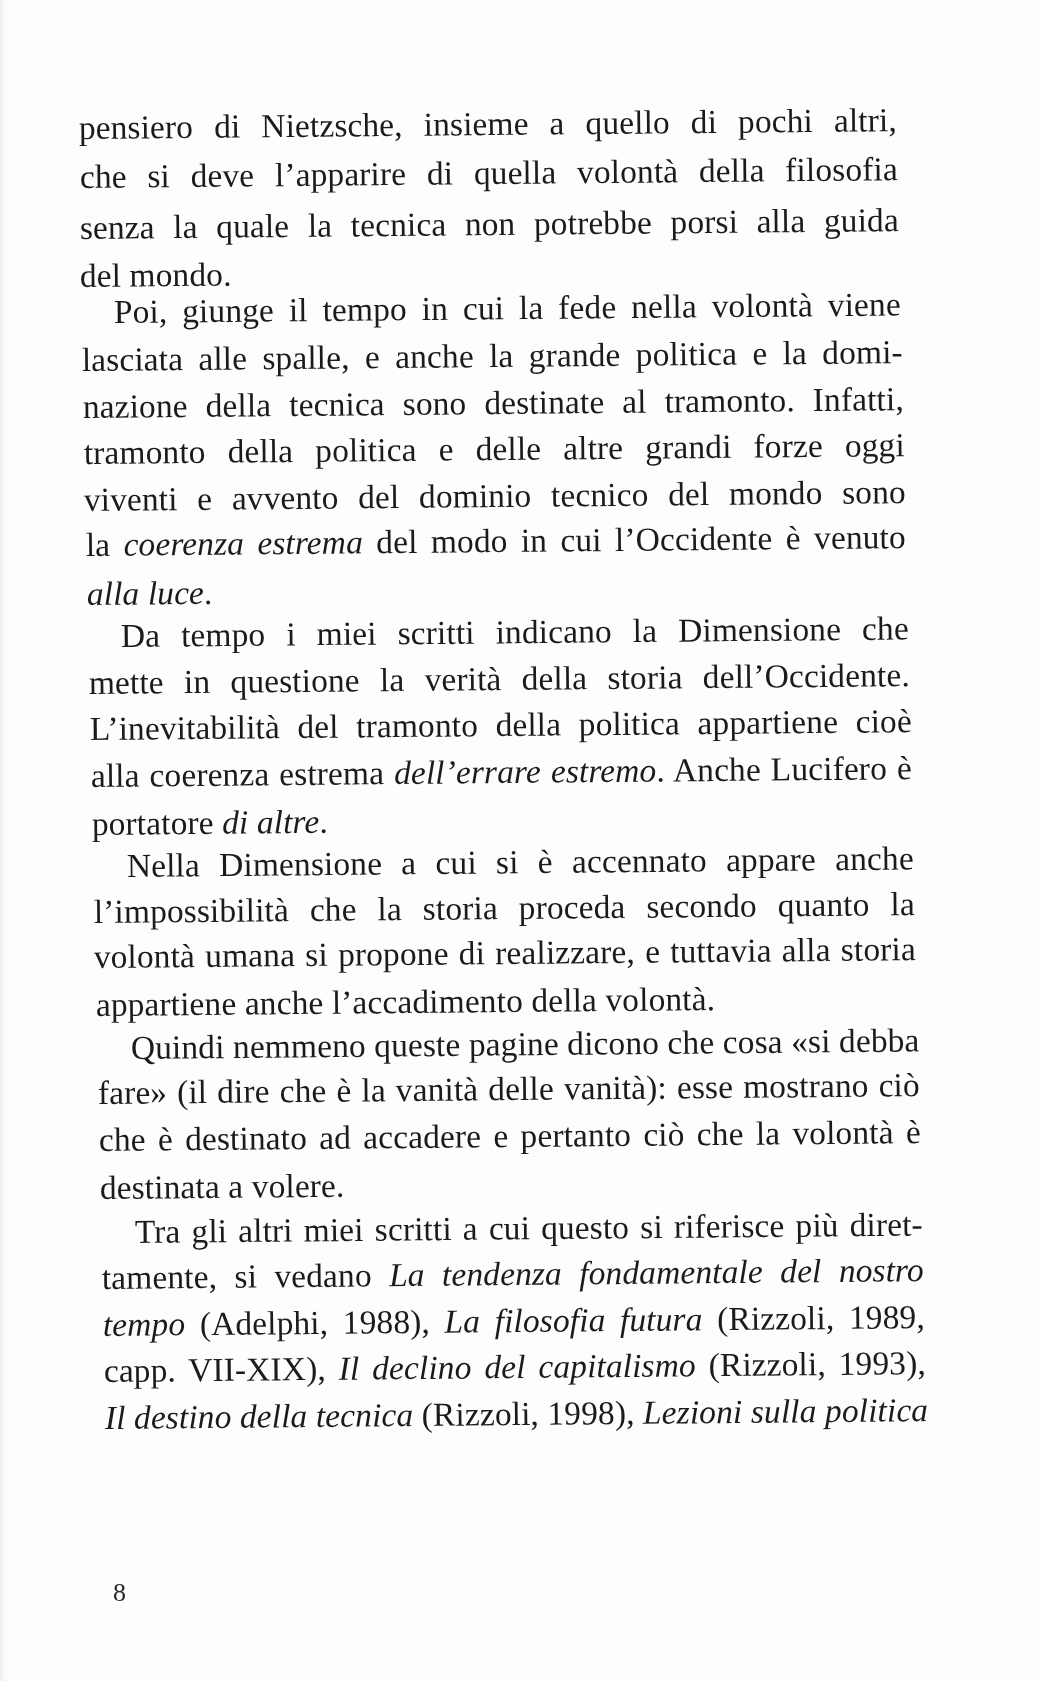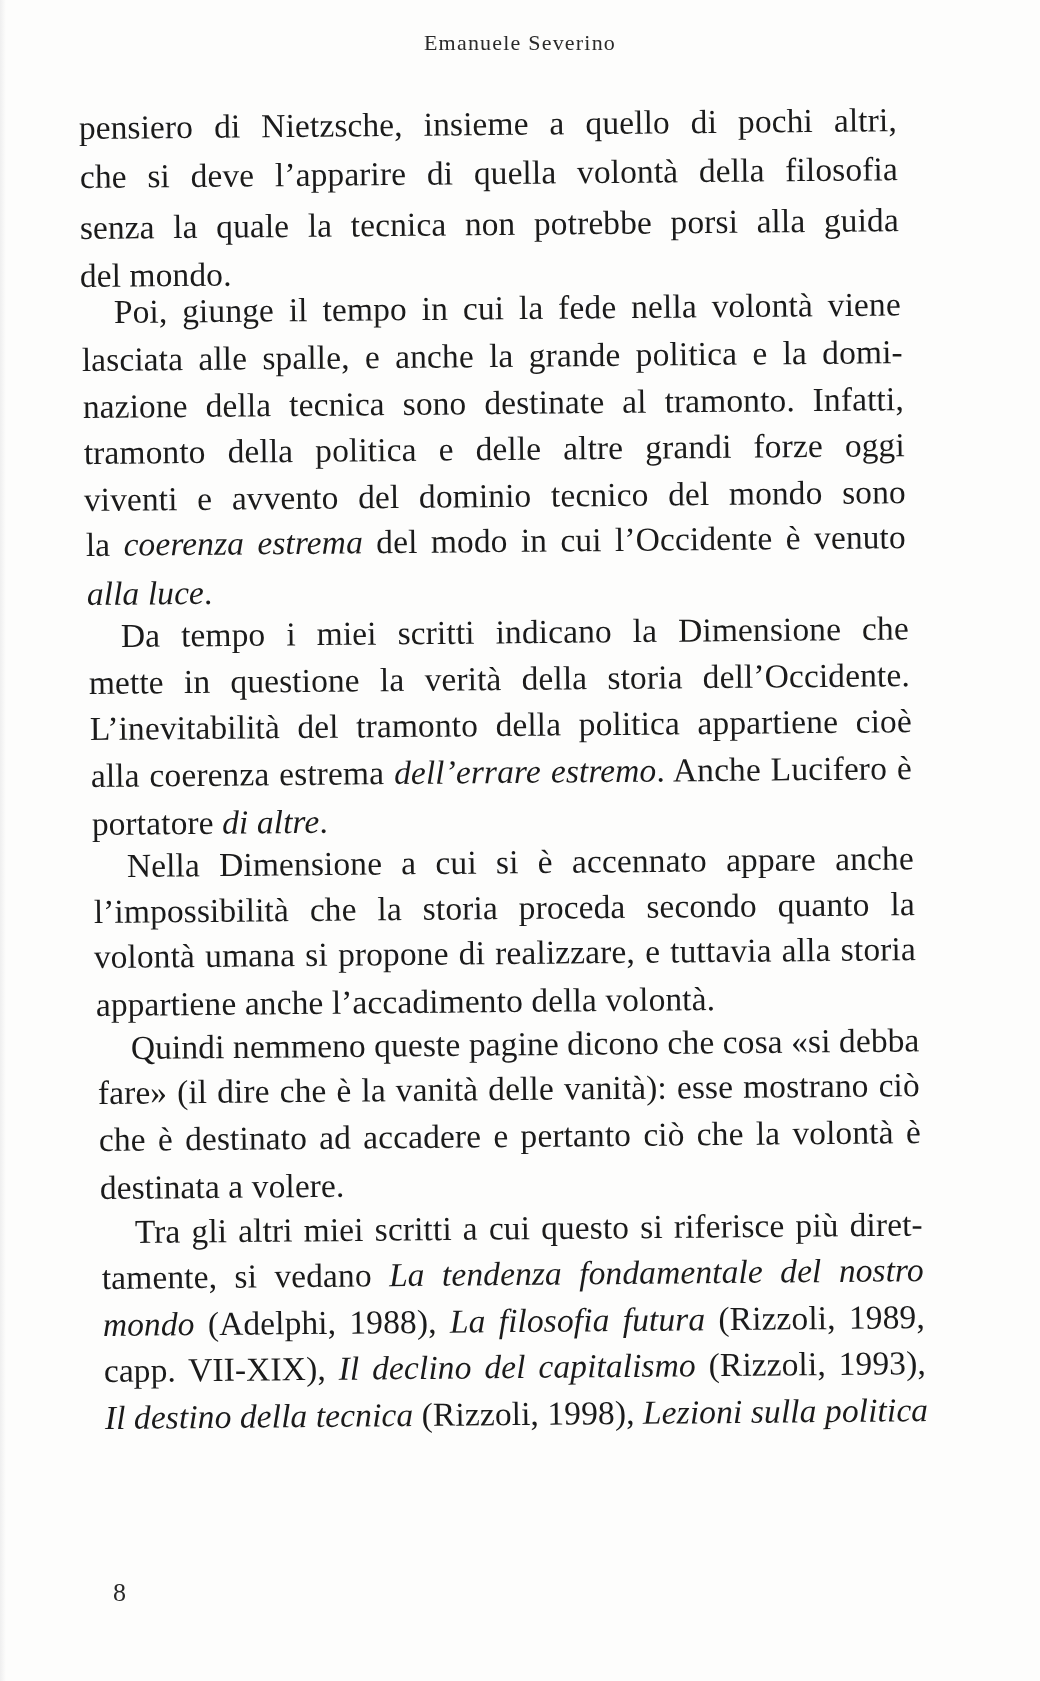--- a/index.html
+++ b/index.html
@@ -68,21 +68,20 @@
       width: 6px; height: 1681px;
       background: linear-gradient(to right, #efefef, rgba(255,255,255,0));
     }
   </style>
 </head>
 <body>
 
 <div class="page">
   <div class="scan-edge"></div>
 
-  <div class="running-head">Emanuele Severino</div>
 
   <div class="body-text" id="body-text">
       <div class="line justify" style="left: 79px; top: 108px; width: 818px;"><span>pensiero di Nietzsche, insieme a quello di pochi altri,</span></div>
       <div class="line justify" style="left: 80px; top: 157px; width: 818px;"><span>che si deve l’apparire di quella volontà della filosofia</span></div>
       <div class="line justify" style="left: 80px; top: 208px; width: 819px;"><span>senza la quale la tecnica non potrebbe porsi alla guida</span></div>
       <div class="line" style="left: 80px; top: 256px;"><span>del mondo.</span></div>
       <div class="line justify" style="left: 114px; top: 292px; width: 787px;"><span>Poi, giunge il tempo in cui la fede nella volontà viene</span></div>
       <div class="line justify" style="left: 82px; top: 340px; width: 821px;"><span>lasciata alle spalle, e anche la grande politica e la domi-</span></div>
       <div class="line justify" style="left: 83px; top: 387px; width: 821px;"><span>nazione della tecnica sono destinate al tramonto. Infatti,</span></div>
       <div class="line justify" style="left: 84px; top: 433px; width: 821px;"><span>tramonto della politica e delle altre grandi forze oggi</span></div>
@@ -97,19 +96,19 @@
       <div class="line justify" style="left: 127px; top: 846px; width: 787px;"><span>Nella Dimensione a cui si è accennato appare anche</span></div>
       <div class="line justify" style="left: 94px; top: 892px; width: 821px;"><span>l’impossibilità che la storia proceda secondo quanto la</span></div>
       <div class="line justify" style="left: 94px; top: 937px; width: 822px;"><span>volontà umana si propone di realizzare, e tuttavia alla storia</span></div>
       <div class="line" style="left: 96px; top: 985px;"><span>appartiene anche l’accadimento della volontà.</span></div>
       <div class="line justify" style="left: 131px; top: 1028px; width: 787px;"><span>Quindi nemmeno queste pagine dicono che cosa «si debba</span></div>
       <div class="line justify" style="left: 98px; top: 1073px; width: 822px;"><span>fare» (il dire che è la vanità delle vanità): esse mostrano ciò</span></div>
       <div class="line justify" style="left: 99px; top: 1120px; width: 822px;"><span>che è destinato ad accadere e pertanto ciò che la volontà è</span></div>
       <div class="line" style="left: 100px; top: 1168px;"><span>destinata a volere.</span></div>
       <div class="line justify" style="left: 135px; top: 1212px; width: 788px;"><span>Tra gli altri miei scritti a cui questo si riferisce più diret-</span></div>
       <div class="line justify" style="left: 102px; top: 1258px; width: 822px;"><span>tamente, si vedano </span><em>La tendenza fondamentale del nostro</em></div>
-      <div class="line justify" style="left: 103px; top: 1305px; width: 822px;"><em>mondo</em><span> (Adelphi, 1988), </span><em>La filosofia futura</em><span> (Rizzoli, 1989,</span></div>
+      <div class="line justify" style="left: 103px; top: 1305px; width: 822px;"><em>tempo</em><span> (Adelphi, 1988), </span><em>La filosofia futura</em><span> (Rizzoli, 1989,</span></div>
       <div class="line justify" style="left: 104px; top: 1351px; width: 822px;"><span>capp. VII-XIX), </span><em>Il declino del capitalismo</em><span> (Rizzoli, 1993),</span></div>
       <div class="line justify" style="left: 105px; top: 1398px; width: 823px;"><em>Il destino della tecnica</em><span> (Rizzoli, 1998), </span><em>Lezioni sulla politica</em></div>
     </div>
 
   <div class="folio">8</div>
 </div>
 
 </body></html>

